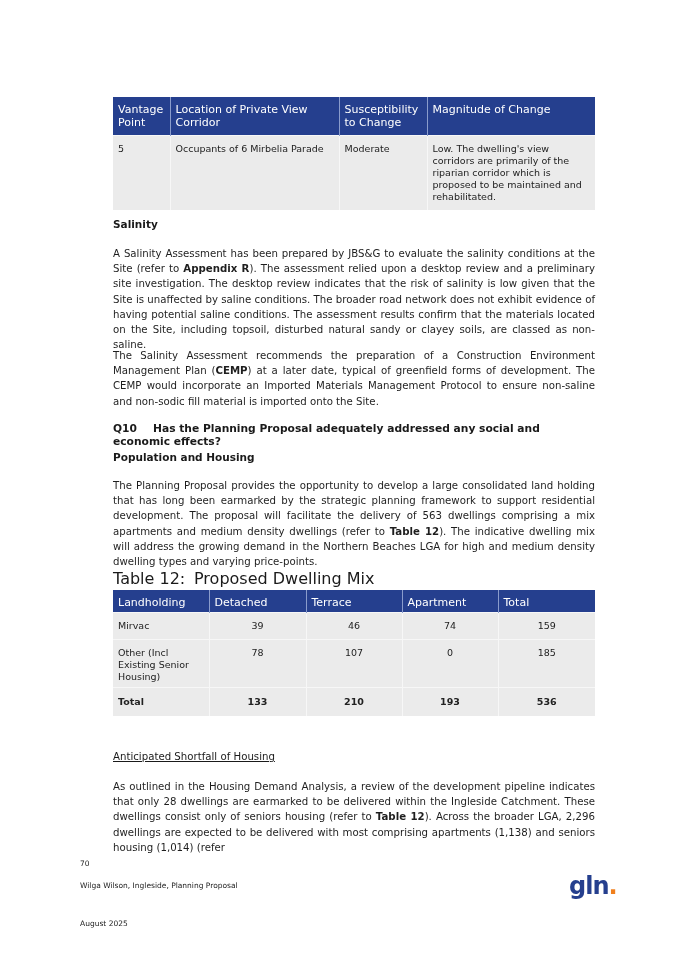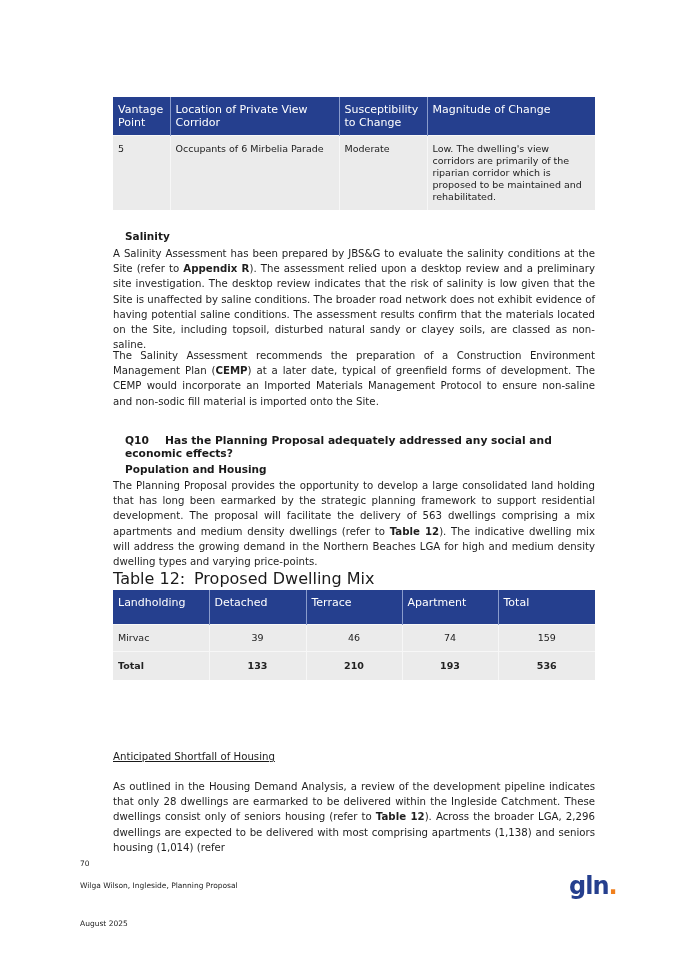--- a/index.html
+++ b/index.html
@@ -12,25 +12,25 @@
        vertical-align: top; font-size: 11px; line-height: 13px; padding: 6px 5px 6px 5px;
        border-left: 1px solid #8a9ccc; }
   th:first-child { border-left: none; }
   td { background: #ebebeb; font-size: 9.5px; line-height: 12px; vertical-align: top;
        padding: 7px 5px; border-left: 1px solid #f7f7f7; border-top: 1px solid #f7f7f7; color:#222; }
   td:first-child { border-left: none; }
   .t1 { top: 97px; }
   .t1 th { height: 26px; }
   .t1 td { height: 50px; }
   .p { font-size: 10.2px; line-height: 15.2px; text-align: justify; margin: 0; color: #1e1e1e; }
-  .h { font-size: 10.5px; font-weight: bold; margin: 12px; }
+  .h { font-size: 10.5px; font-weight: bold; margin: 0; }
   .cap { font-size: 16px; margin: 0; }
   .cap .lbl { display: inline-block; width: 81px; }
   .t2 { top: 590px; }
-  .t2 th { height: 16px; padding: 6px 5px 12px 5px; }
+  .t2 th { height: 16px; padding: 6px 5px 0 5px; }
   .t2 td { height: 15px; padding: 7px 5px 4px 5px; }
   .t2 td.num { text-align: center; }
   .t2 tr.tall td { height: 26px; }
   .t2 tr.total td { font-weight: bold; padding-top: 8px; height: 16px; }
   .u { text-decoration: underline; font-size: 10.2px; margin: 0; }
   .footer { position: absolute; left: 80px; font-size: 7.5px; line-height: 11px; color: #222; }
   .logo { position: absolute; left: 569px; top: 868px; font-size: 24px; font-weight: bold;
           color: #253f8e; letter-spacing: -1px; font-family: "DejaVu Sans", sans-serif; line-height: 36px; }
   .logo .dot { color: #f07f1c; }
   b { font-weight: bold; }
@@ -97,20 +97,27 @@
         </tr>
       </thead>
       <tbody>
         <tr>
           <td>Mirvac</td>
           <td class="num">39</td>
           <td class="num">46</td>
           <td class="num">74</td>
           <td class="num">159</td>
         </tr>
+        <tr class="tall">
+          <td>Other (Incl Existing Senior Housing)</td>
+          <td class="num">78</td>
+          <td class="num">107</td>
+          <td class="num">0</td>
+          <td class="num">185</td>
+        </tr>
         <tr class="total">
           <td>Total</td>
           <td class="num">133</td>
           <td class="num">210</td>
           <td class="num">193</td>
           <td class="num">536</td>
         </tr>
       </tbody>
     </table>
   </div>

